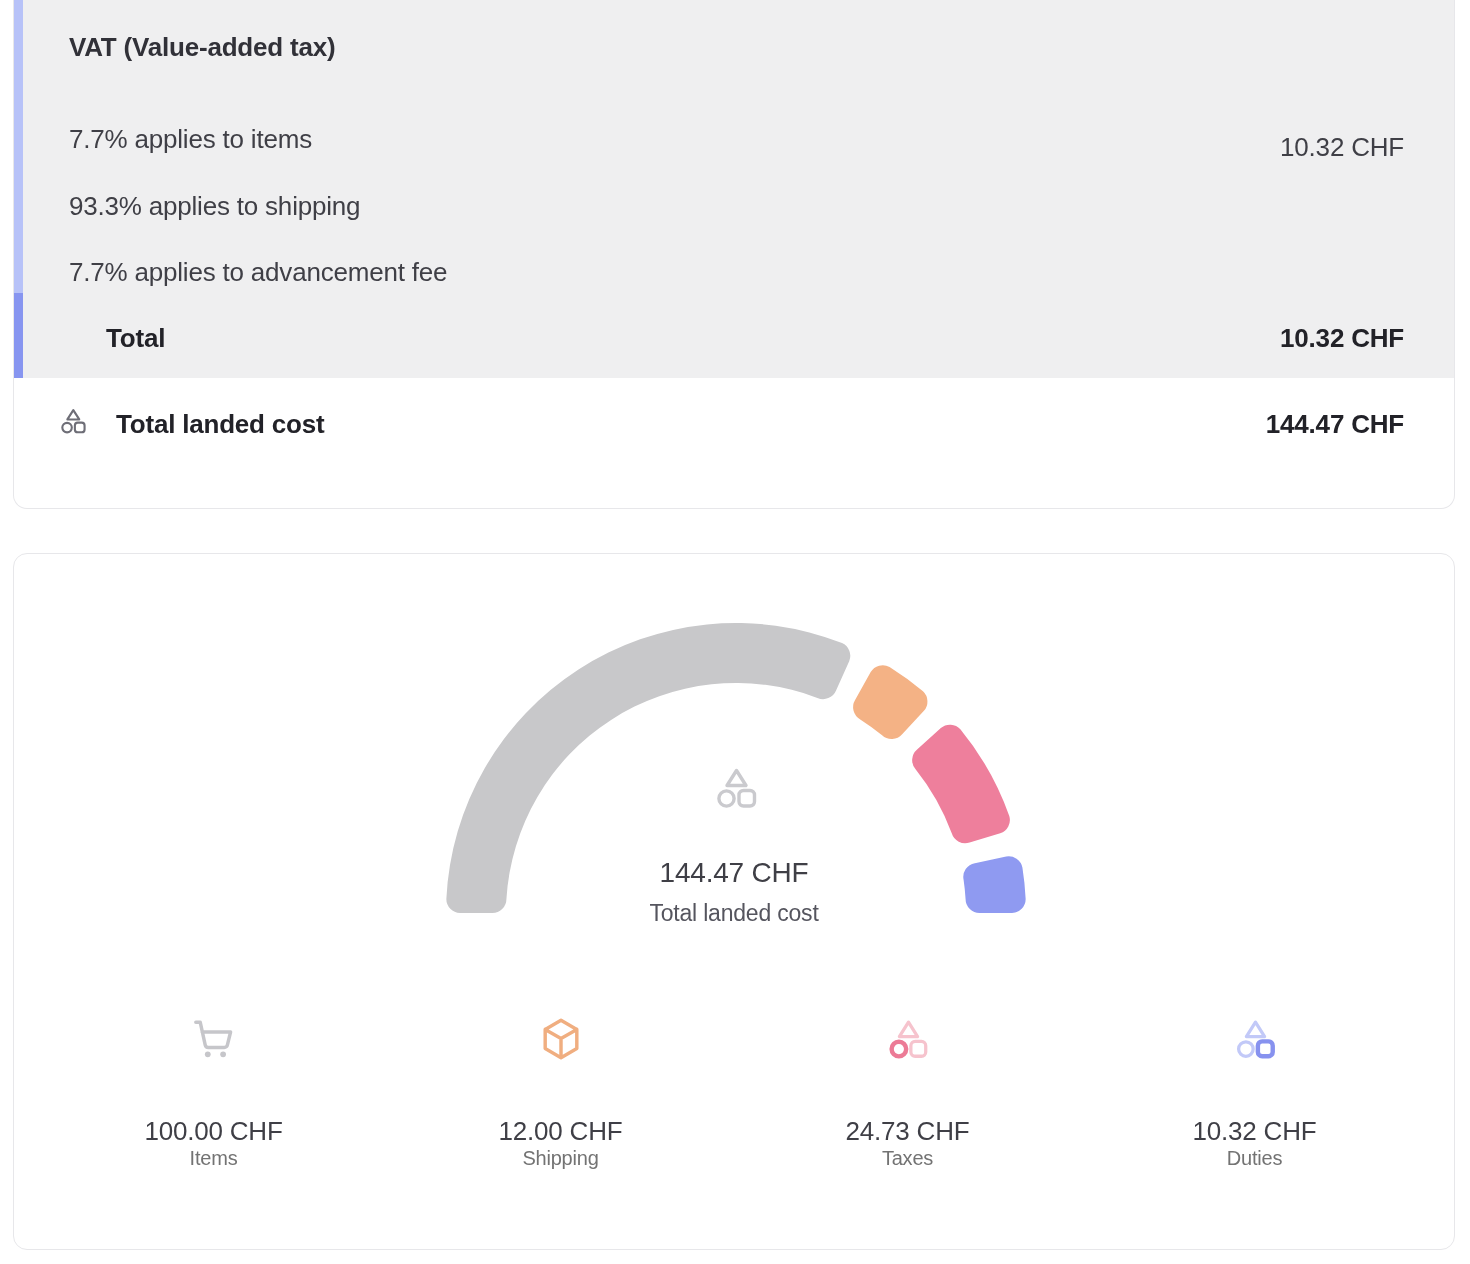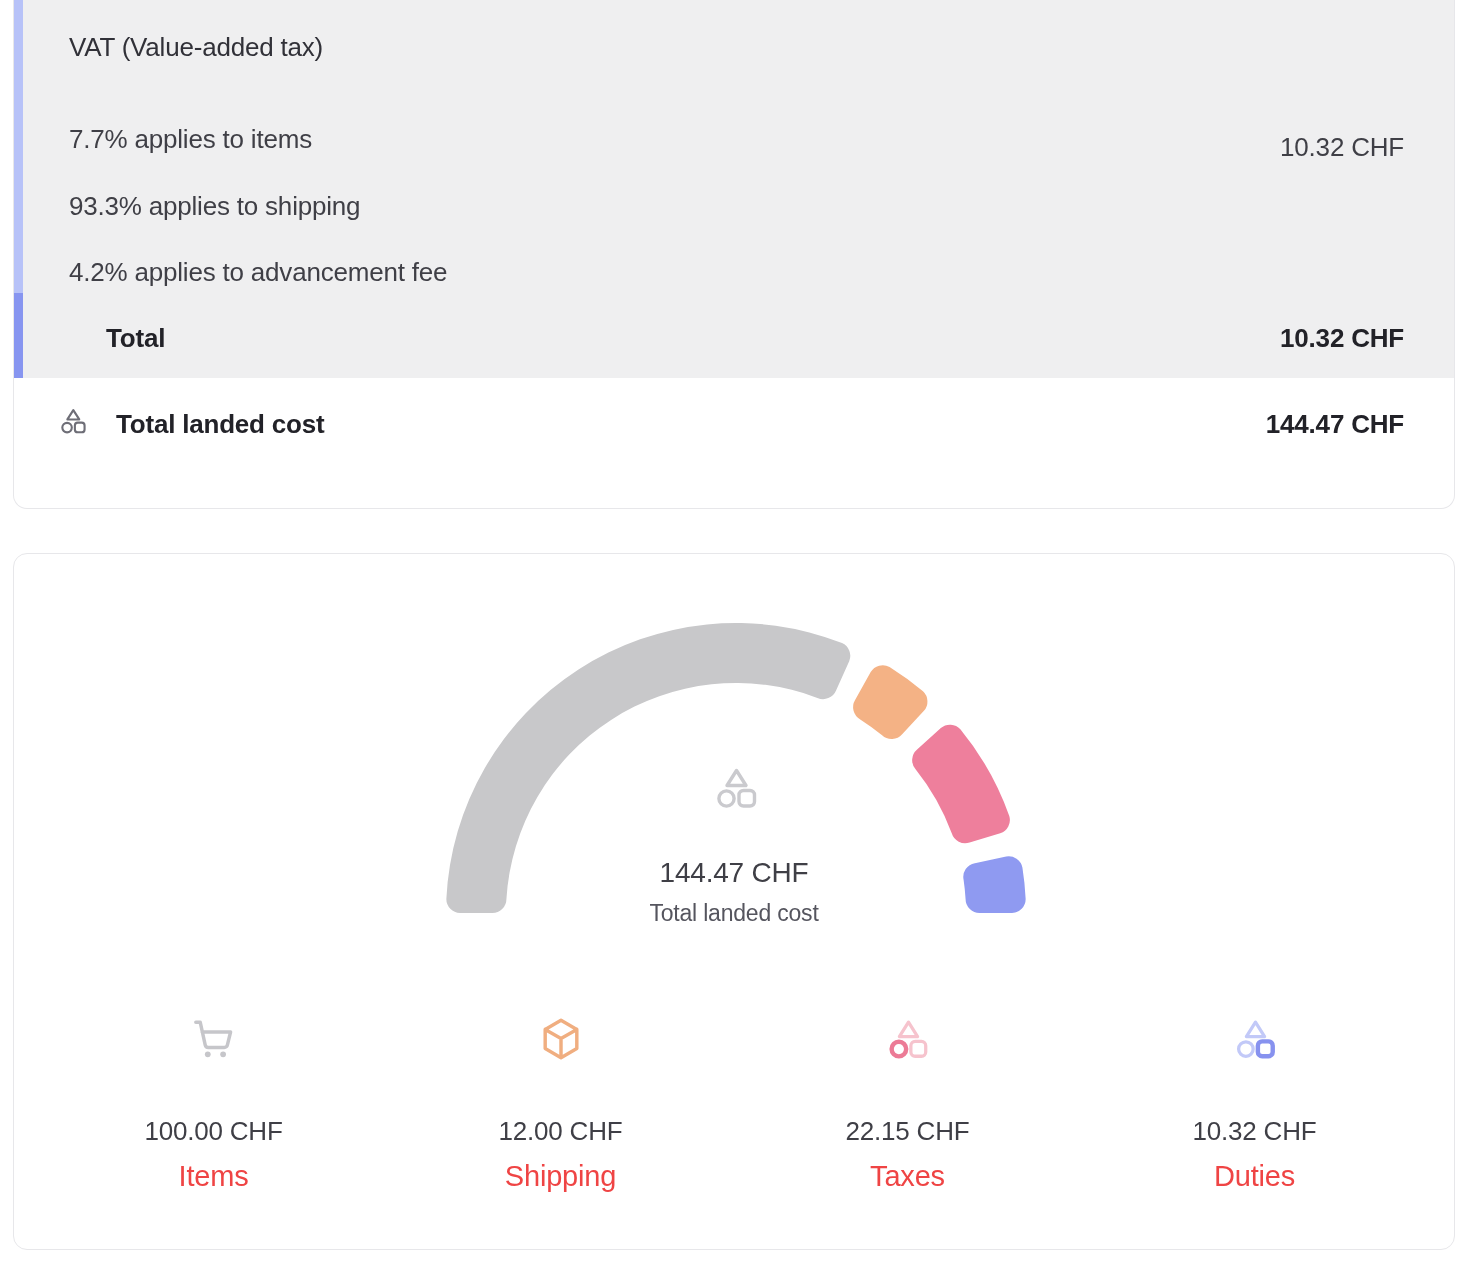--- a/index.html
+++ b/index.html
@@ -14,21 +14,21 @@
   }
   #card-breakdown{top:-6px;height:515px;border-top:none;border-radius:0 0 14px 14px;}
   #card-chart{top:553px;height:697px;}
 
   
   .tax-panel{position:absolute;left:0;right:0;top:0;height:384px;background:#efeff0;}
   .bar{position:absolute;left:0;width:9px;}
   .bar-light{top:0;height:299px;background:#b7c2f8;}
   .bar-dark{top:299px;height:85px;background:#8795f0;}
 
-  .vat-title{position:absolute;left:55px;top:38px;font-size:26px;font-weight:400;color:#313138;}
+  .vat-title{position:absolute;left:55px;top:38px;font-size:26px;font-weight:700;color:#313138;}
   .vat-line{position:absolute;left:55px;font-size:26px;color:#3f3f46;margin-top:24px;}
   .vat-line-0{top:106px;} .vat-line-1{top:173px;} .vat-line-2{top:239px;}
   .vat-amount{position:absolute;right:50px;top:138px;font-size:26px;color:#3f3f46;}
   .total-label{position:absolute;left:55px;top:329px;font-size:26px;font-weight:700;color:#222228;margin-left:37px;}
   .total-amount{position:absolute;right:50px;top:329px;font-size:26px;font-weight:700;color:#222228;}
 
   
   .summary-icon{position:absolute;left:44px;top:412px;width:30px;height:30px;}
   .summary-label{position:absolute;left:102px;top:415px;font-size:26px;font-weight:700;color:#222228;}
   .summary-amount{position:absolute;right:50px;top:415px;font-size:26px;font-weight:700;color:#222228;}
@@ -37,33 +37,33 @@
   #gauge-chart{position:absolute;left:398px;top:59px;width:648px;height:312px;}
   .gauge-center-icon{position:absolute;left:698px;top:210px;width:48px;height:48px;}
   .gauge-title{position:absolute;left:0;right:0;top:303px;text-align:center;font-size:28px;color:#3f3f46;}
   .gauge-subtitle{position:absolute;left:0;right:0;top:346px;text-align:center;font-size:23px;color:#55555e;}
 
   
   .legend{position:absolute;left:26px;right:26px;top:462px;display:flex;}
   .legend-item{flex:1;text-align:center;}
   .legend-icon{display:inline-block;width:46px;height:46px;}
   .legend-value{margin-top:50px;font-size:26px;color:#3f3f46;}
-  .legend-label{margin-top:13px;font-size:29px;color:#ef4444;}
+  .legend-label{font-size:20px;color:#737373;}
 </style>
 </head>
 <body>
 
 <div class="card" id="card-breakdown">
   <div class="tax-panel">
     <div class="bar bar-light"></div>
     <div class="bar bar-dark"></div>
     <div class="vat-title">VAT (Value-added tax)</div>
     <div class="vat-line vat-line-0">7.7% applies to items</div>
     <div class="vat-line vat-line-1">93.3% applies to shipping</div>
-    <div class="vat-line vat-line-2">4.2% applies to advancement fee</div>
+    <div class="vat-line vat-line-2">7.7% applies to advancement fee</div>
     <div class="vat-amount">10.32 CHF</div>
     <div class="total-label">Total</div>
     <div class="total-amount">10.32 CHF</div>
   </div>
   <span class="summary-icon" id="summary-icon"><svg width="30" height="30" viewBox="0 0 48 48" fill="none">
     <path d="M24.5 6.5 L34 21.5 L15 21.5 Z" stroke="#6e6e77" stroke-width="3.4" stroke-linejoin="round"></path>
     <circle cx="14.5" cy="34.5" r="7.6" stroke="#6e6e77" stroke-width="3.4"></circle>
     <rect x="27" y="26.5" width="15.5" height="15.5" rx="4.5" stroke="#6e6e77" stroke-width="3.4"></rect>
   </svg></span>
   <div class="summary-label">Total landed cost</div>
@@ -104,21 +104,21 @@
       <div class="legend-label">Shipping</div>
     </div>
 
 
     <div class="legend-item">
       <span class="legend-icon"><svg width="46" height="46" viewBox="0 0 48 48" fill="none">
     <path d="M24.5 6.5 L34 21.5 L15 21.5 Z" stroke="#f6c3cd" stroke-width="3.4" stroke-linejoin="round"></path>
     <circle cx="14.5" cy="34.5" r="7.6" stroke="#ec7b96" stroke-width="4.6"></circle>
     <rect x="27" y="26.5" width="15.5" height="15.5" rx="4.5" stroke="#f6c3cd" stroke-width="3.4"></rect>
   </svg></span>
-      <div class="legend-value">22.15 CHF</div>
+      <div class="legend-value">24.73 CHF</div>
       <div class="legend-label">Taxes</div>
     </div>
 
     <div class="legend-item">
       <span class="legend-icon"><svg width="46" height="46" viewBox="0 0 48 48" fill="none">
     <path d="M24.5 6.5 L34 21.5 L15 21.5 Z" stroke="#c2c9f8" stroke-width="3.4" stroke-linejoin="round"></path>
     <circle cx="14.5" cy="34.5" r="7.6" stroke="#c2c9f8" stroke-width="3.4"></circle>
     <rect x="27" y="26.5" width="15.5" height="15.5" rx="4.5" stroke="#8792ef" stroke-width="4.6"></rect>
   </svg></span>
       <div class="legend-value">10.32 CHF</div>

